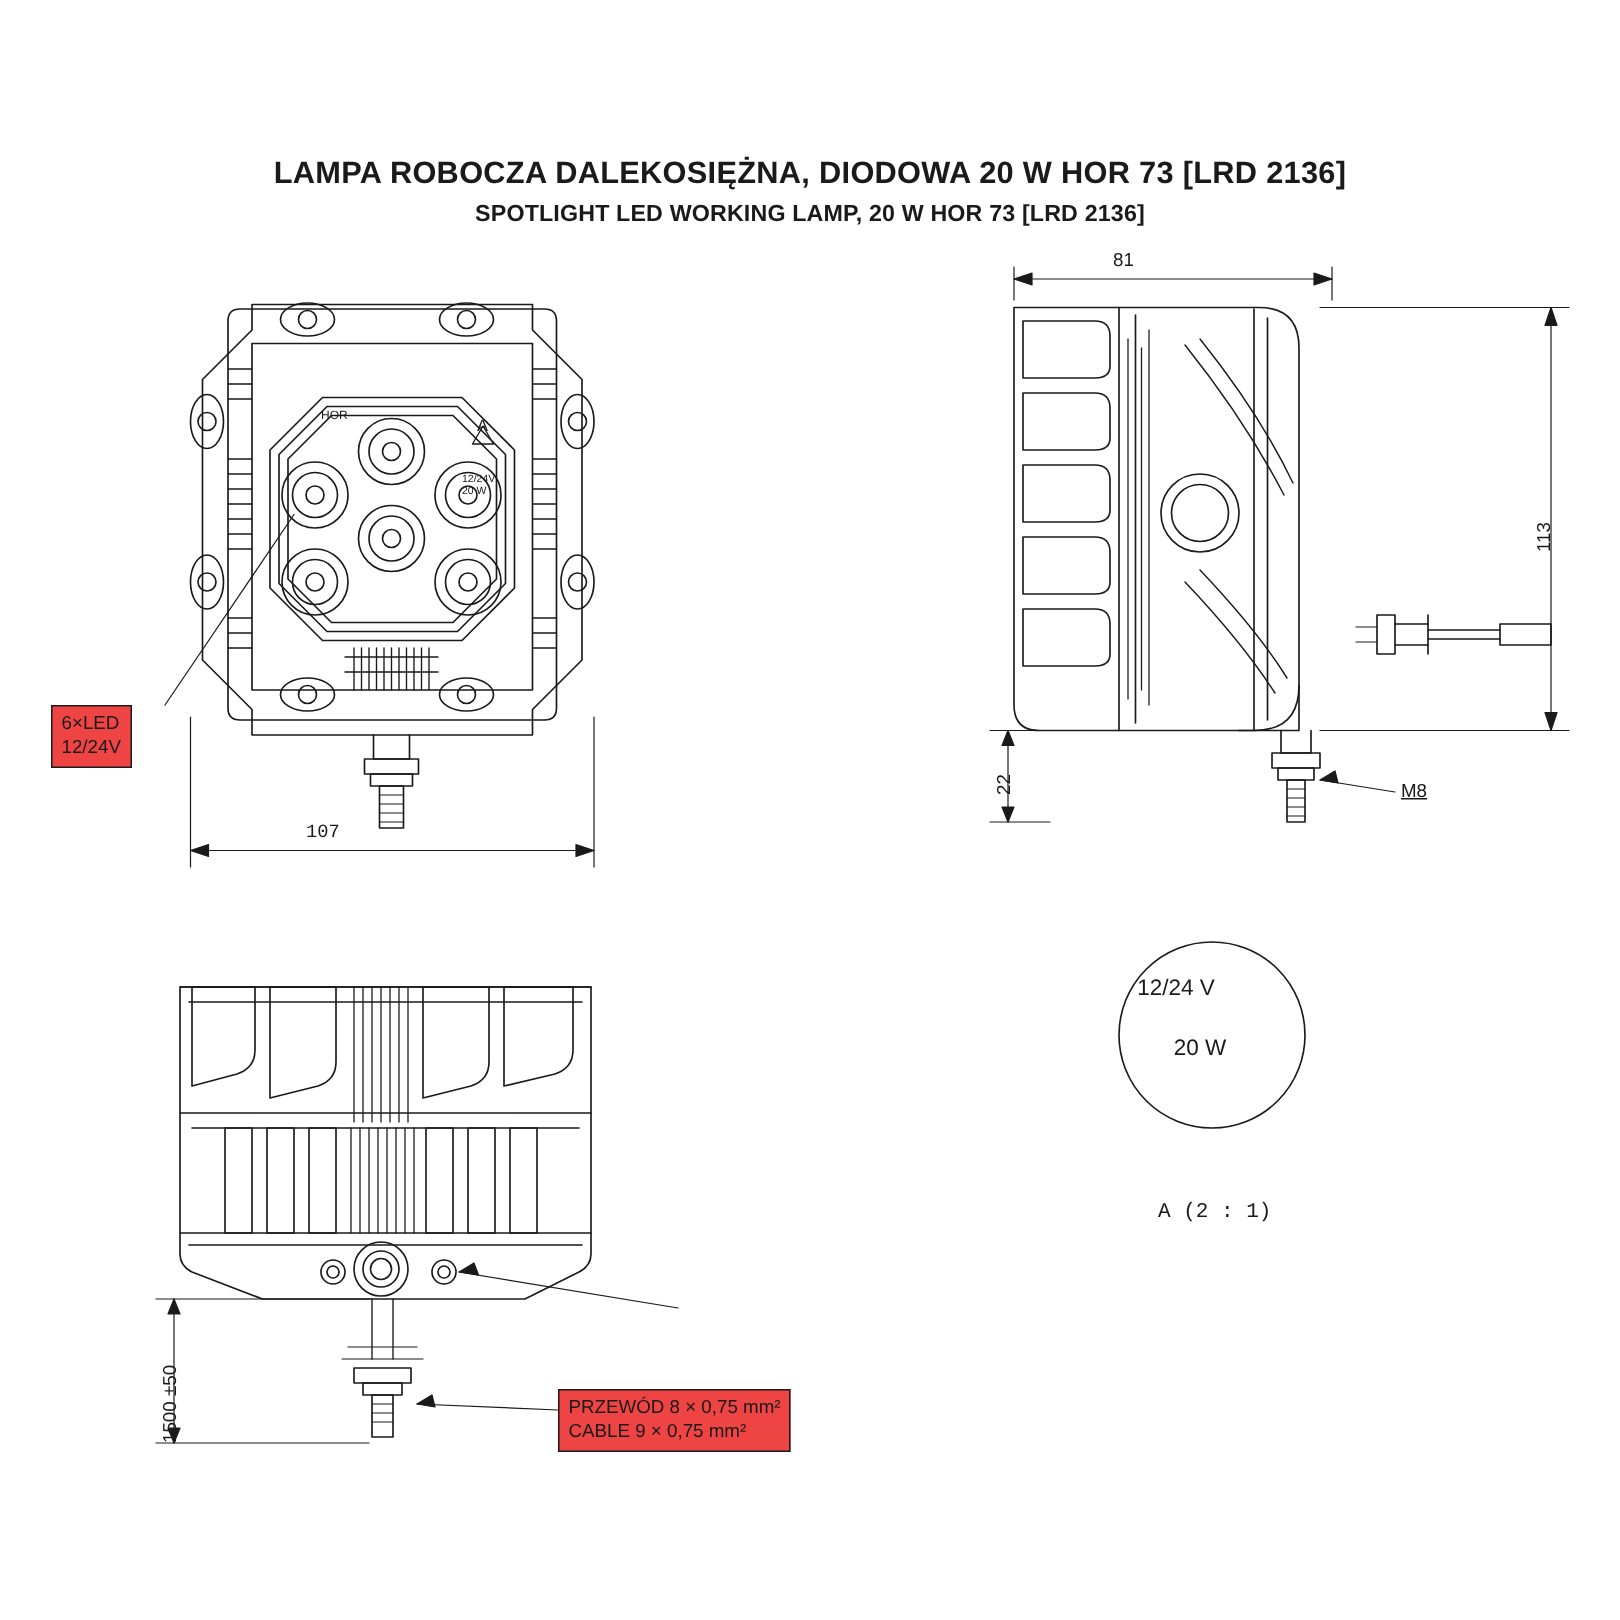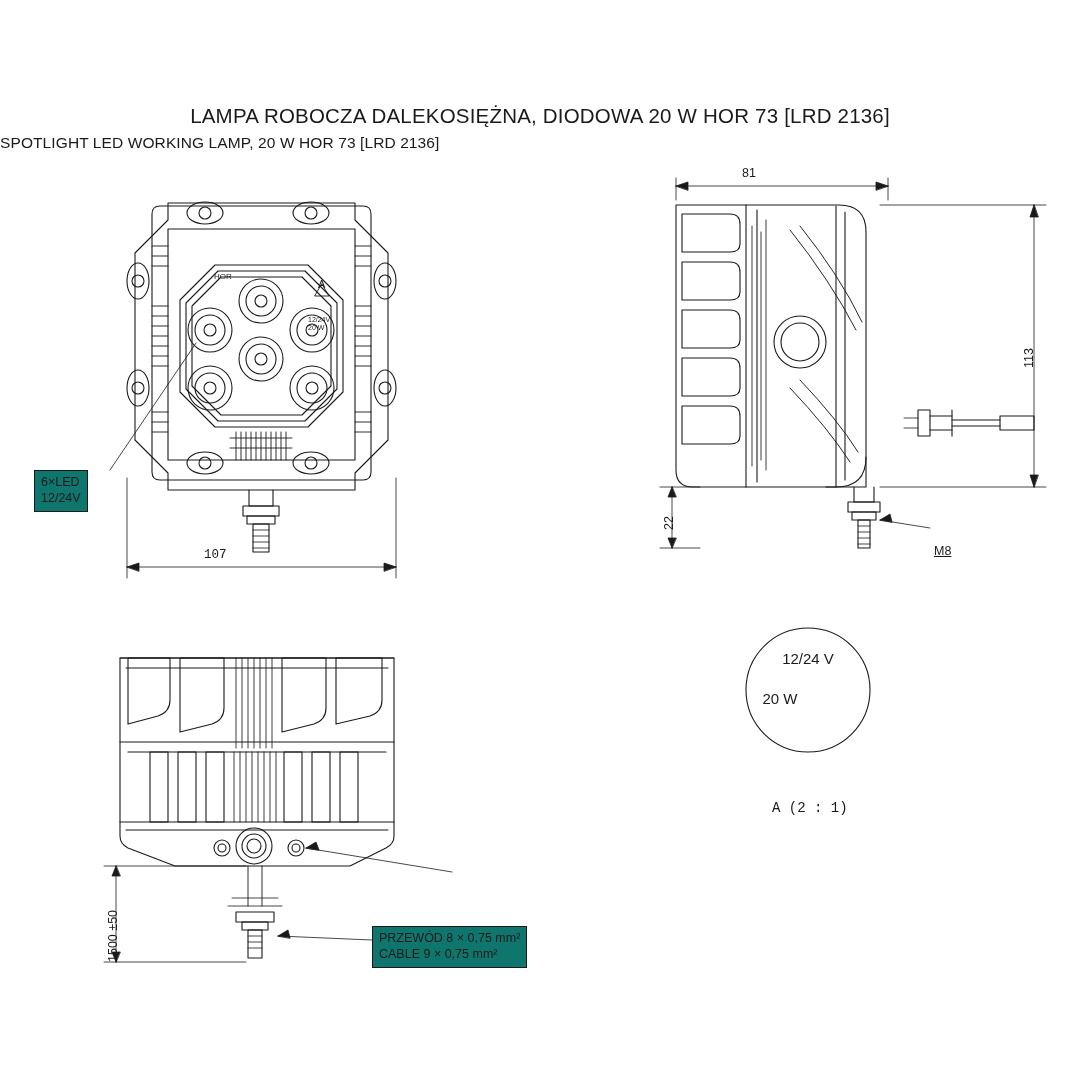--- a/index.html
+++ b/index.html
@@ -1,26 +1,26 @@
 <!DOCTYPE html>
 <html><head>
 <meta charset="utf-8">
 <style>
   html,body{margin:0;padding:0;background:#ffffff;}
   body{width:1080px;height:1080px;position:relative;
        font-family:"Liberation Sans", sans-serif;color:#1a1a1a;overflow:hidden;}
   .sheet{position:absolute;left:0;top:0;width:1080px;height:1080px;}
   svg{display:block;}
   .title-main{position:absolute;left:0;top:104px;width:1080px;text-align:center;
-      font-size:20.5px;font-weight:normal;letter-spacing:.2px;}
-  .title-sub{position:absolute;left:0;top:134px;width:1080px;
-      font-size:15.5px;font-weight:normal;letter-spacing:.1px;}
+      font-size:20.5px;font-weight:bold;letter-spacing:.2px;}
+  .title-sub{position:absolute;left:0;top:134px;width:1080px;text-align:center;
+      font-size:15.5px;font-weight:bold;letter-spacing:.1px;}
   .lbl{position:absolute;font-size:12.5px;line-height:1.25;white-space:pre;}
   .lbl.c{text-align:left;}
-  .box{position:absolute;border:1px solid #1a1a1a;background:#0f766e;
+  .box{position:absolute;border:1px solid #1a1a1a;background:#ef4444;
       font-size:12.5px;line-height:1.3;padding:3px 6px 4px 6px;white-space:pre;}
   .vert{position:absolute;font-size:12.5px;transform:rotate(-90deg);
       transform-origin:left top;white-space:pre;}
   .circlabel{position:absolute;font-size:15px;text-align:center;white-space:pre;}
   .underline{text-decoration:underline;}
 </style>
 </head>
 <body>
 
 <div class="sheet">
@@ -301,24 +301,24 @@
 <div class="box" style="left:34px;top:470px;">6×LED
 12/24V</div>
 <div class="lbl" style="left:318px;top:278px;font-size:11px;">A</div>
 <div class="lbl" style="left:214px;top:272px;font-size:8px;">HOR</div>
 <div class="lbl" style="left:308px;top:316px;font-size:7px;line-height:1.15;">12/24V
 20 W</div>
 
 <div class="lbl c" style="left:742px;top:166px;width:80px;">81</div>
 <div class="vert" style="left:1022px;top:368px;">113</div>
 <div class="vert" style="left:662px;top:530px;">22</div>
-<div class="lbl underline" style="left:934px;top:520px;margin-top:24px;">M8</div>
-
-<div class="circlabel" style="left:748px;top:650px;width:120px;text-align:center;">12/24 V</div>
-<div class="circlabel" style="left:720px;top:690px;width:120px;">20 W</div>
+<div class="lbl underline" style="left:934px;top:520px;">M8</div>
+
+<div class="circlabel" style="left:724px;top:650px;width:120px;text-align:center;">12/24 V</div>
+<div class="circlabel" style="left:740px;top:690px;width:120px;">20 W</div>
 <div class="lbl" style="left:772px;top:800px;font-size:14px;font-family:Liberation Mono, monospace;">A (2 : 1)</div>
 
 <div class="vert" style="left:106px;top:962px;">1500 ±50</div>
 
 
 <div class="box" style="left:372px;top:926px;"><span>PRZEWÓD 8 × 0,75 mm²</span><br><span>CABLE 9 × 0,75 mm²</span></div>
 
 </div>
 
 </body></html>

